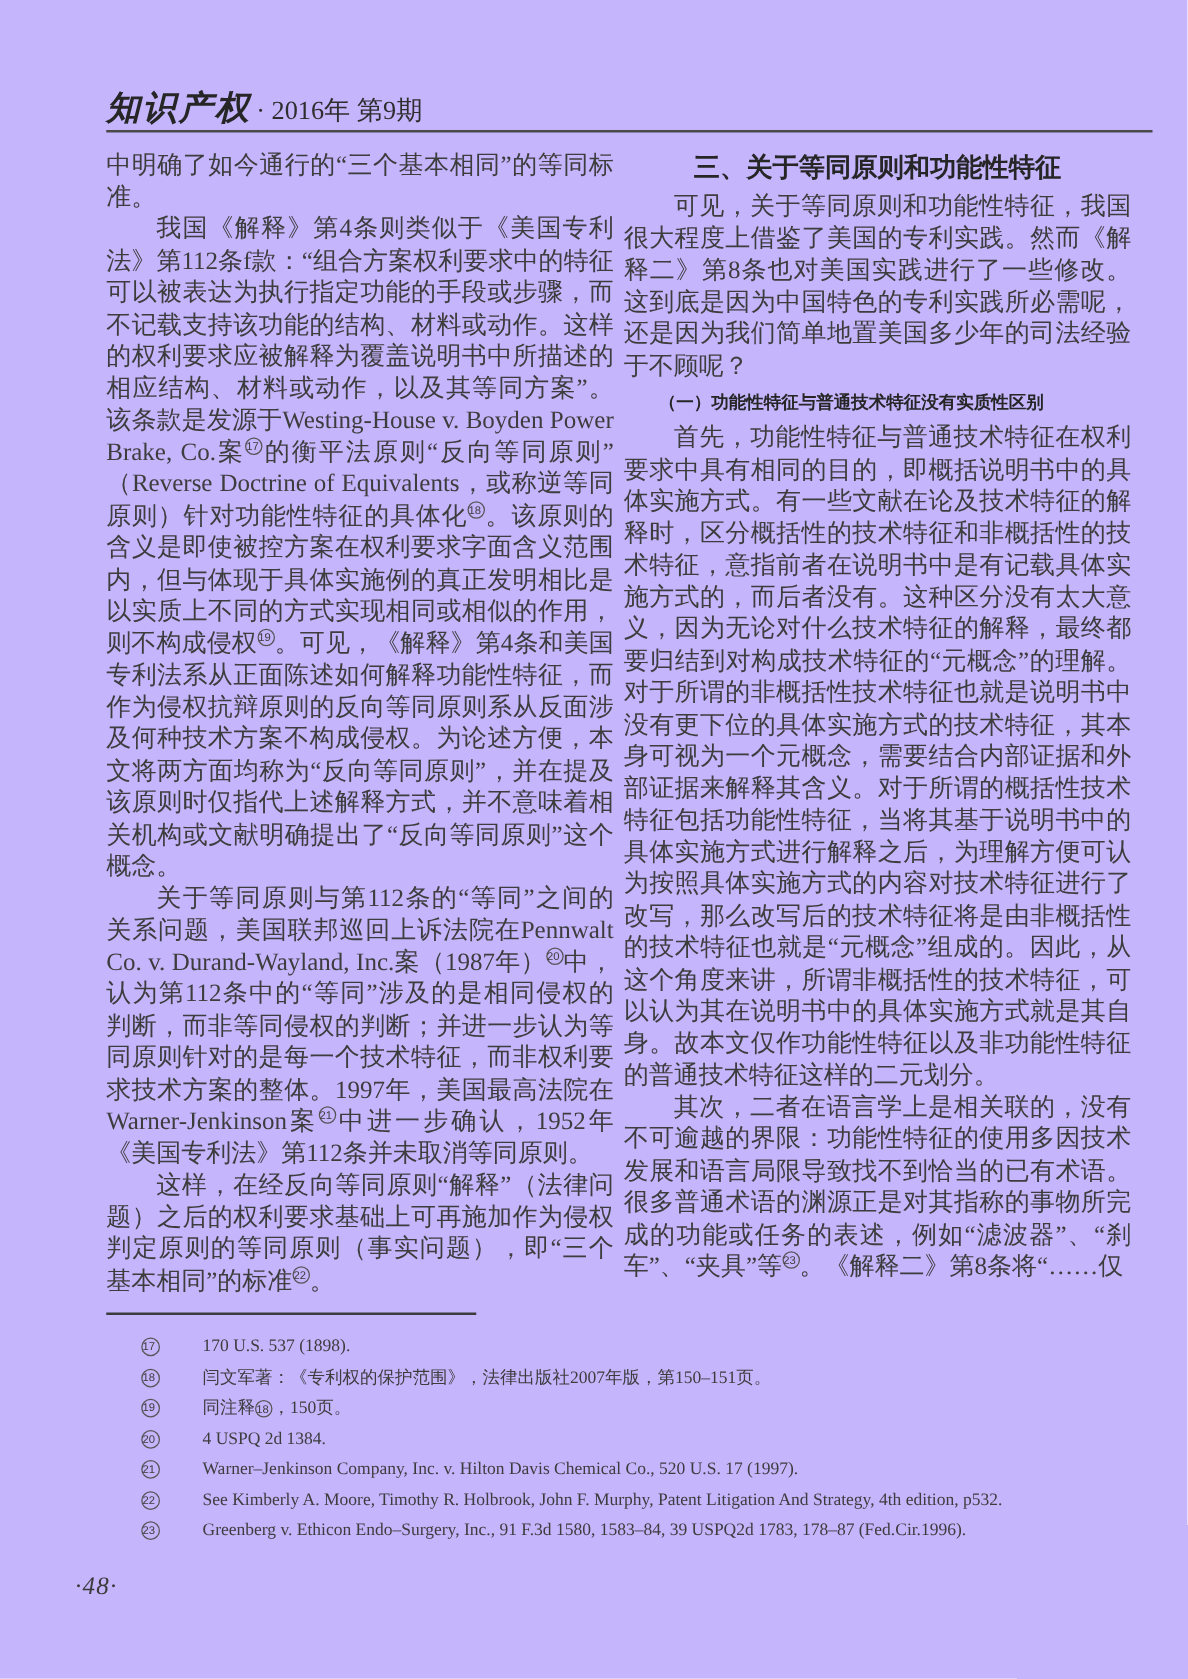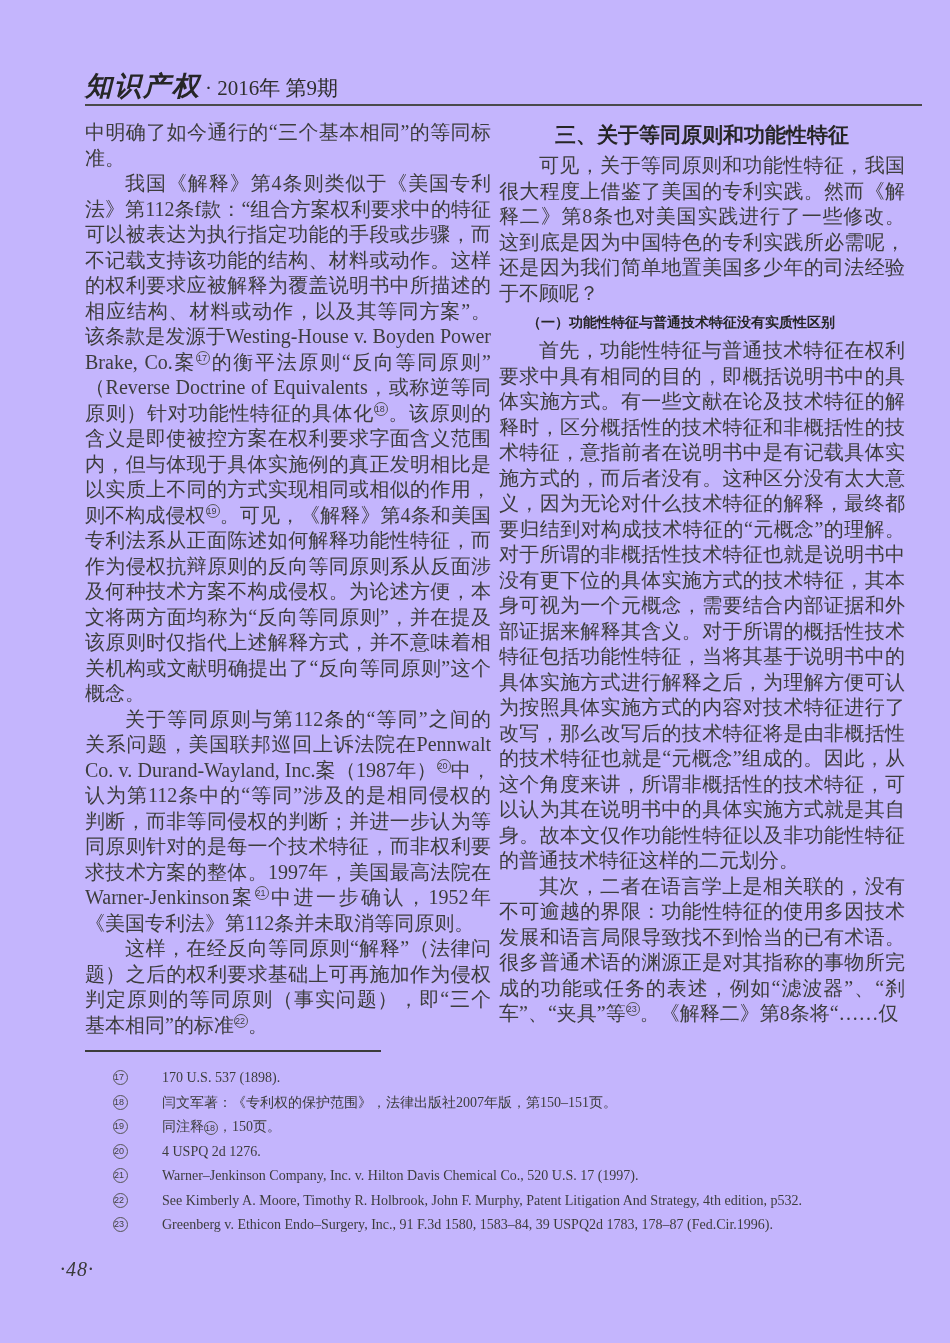--- a/index.html
+++ b/index.html
@@ -168,21 +168,21 @@
         <li class="footnote-item">
           <span class="circ fn-marker">18</span>
           <span class="fn-text">闫文军著：《专利权的保护范围》，法律出版社2007年版，第150–151页。</span>
         </li>
         <li class="footnote-item">
           <span class="circ fn-marker">19</span>
           <span class="fn-text">同注释<span class="circ">18</span>，150页。</span>
         </li>
         <li class="footnote-item">
           <span class="circ fn-marker">20</span>
-          <span class="fn-text">4 USPQ 2d 1276.</span>
+          <span class="fn-text">4 USPQ 2d 1384.</span>
         </li>
         <li class="footnote-item">
           <span class="circ fn-marker">21</span>
           <span class="fn-text">Warner–Jenkinson Company, Inc. v. Hilton Davis Chemical Co., 520 U.S. 17 (1997).</span>
         </li>
         <li class="footnote-item">
           <span class="circ fn-marker">22</span>
           <span class="fn-text">See Kimberly A. Moore, Timothy R. Holbrook, John F. Murphy, Patent Litigation And Strategy, 4th edition, p532.</span>
         </li>
         <li class="footnote-item">

